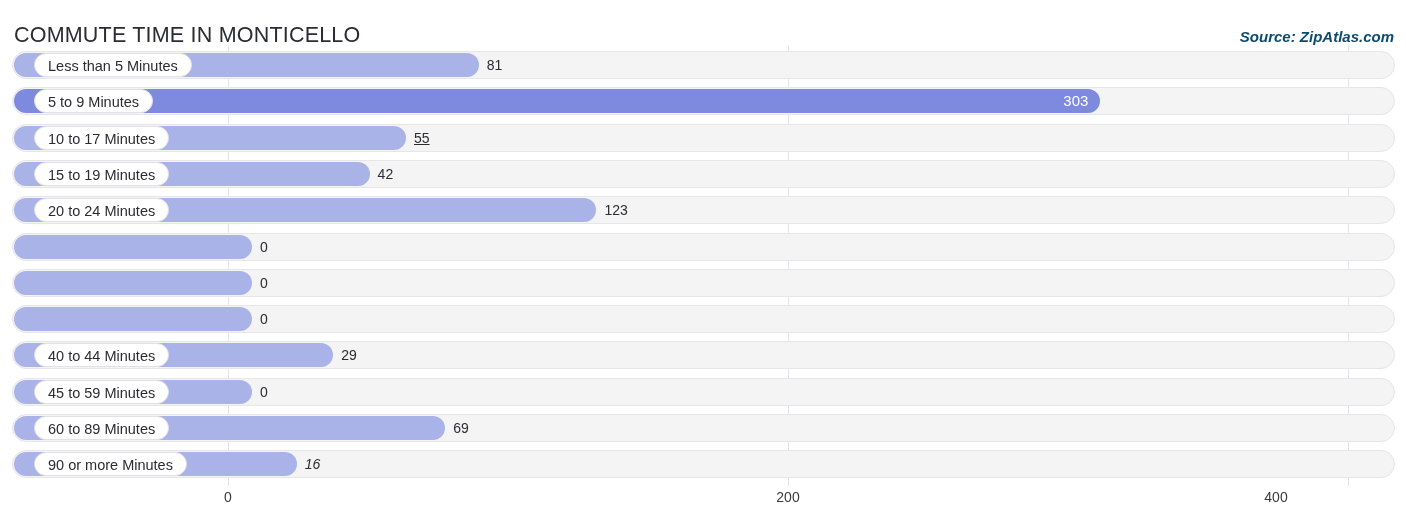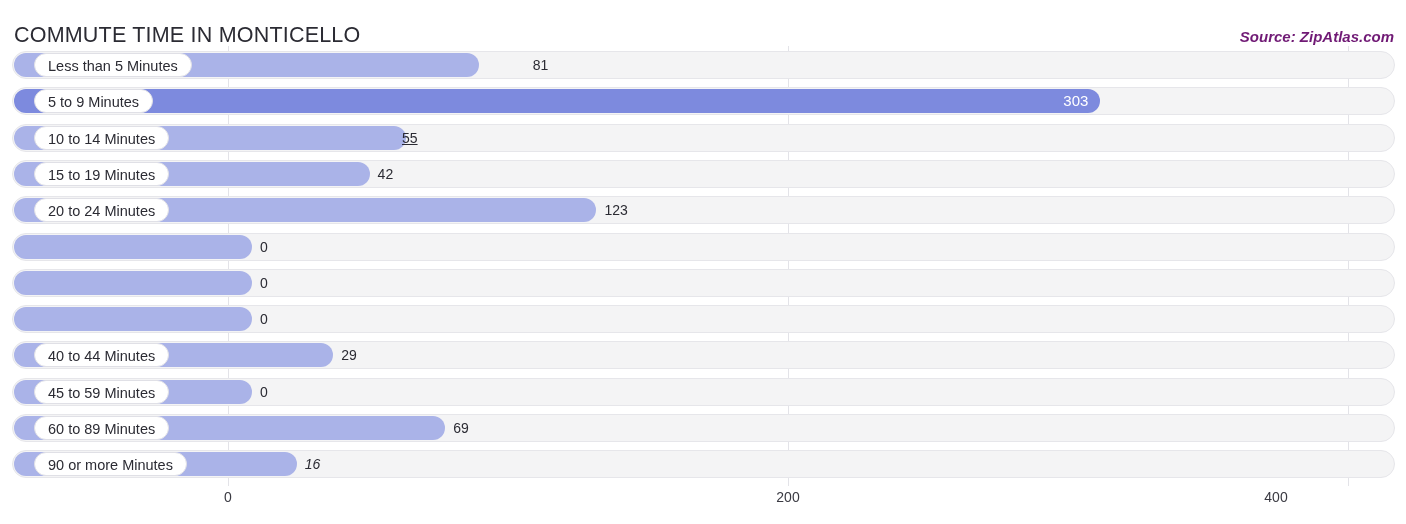--- a/index.html
+++ b/index.html
@@ -39,21 +39,21 @@
     color: #2b2b33;
     white-space: nowrap;
   }
   .chart-source {
     position: absolute;
     right: 12px;
     top: 14px;
     font-size: 15px;
     font-style: italic;
     font-weight: 600;
-    color: #701a75;
+    color: #0c4a6e;
     white-space: nowrap;
   }
 
   
   .plot {
     position: absolute;
     left: 0;
     top: 46px;
     width: 1406px;
     height: 440px;
@@ -169,35 +169,35 @@
   <div class="plot">
     <div id="gridlines">
         <div class="gridline" style="left: 228px;"></div>
         <div class="gridline" style="left: 788px;"></div>
         <div class="gridline" style="left: 1348px;"></div>
       </div>
     <div class="rows" id="rows">
         <div class="row" style="top: 5px;">
           <div class="track"></div>
           <div class="bar" style="width: 464.8px;"></div>
-          <div class="bar-value-out" style="left: 474.8px; margin-left: 46px;">81</div>
+          <div class="bar-value-out" style="left: 474.8px;">81</div>
           <div class="cat-pill">Less than 5 Minutes</div>
         </div>
         <div class="row" style="top: 41.3px;">
           <div class="track"></div>
           <div class="bar hl" style="width: 1086.4px;">
             <div class="bar-value-in">303</div>
           </div>
           <div class="cat-pill">5 to 9 Minutes</div>
         </div>
         <div class="row" style="top: 77.6px;">
           <div class="track"></div>
           <div class="bar" style="width: 392px;"></div>
-          <div class="bar-value-out" style="left: 390px; text-decoration: underline;">55</div>
-          <div class="cat-pill">10 to 14 Minutes</div>
+          <div class="bar-value-out" style="left: 402px; text-decoration: underline;">55</div>
+          <div class="cat-pill">10 to 17 Minutes</div>
         </div>
         <div class="row" style="top: 113.9px;">
           <div class="track"></div>
           <div class="bar" style="width: 355.6px;"></div>
           <div class="bar-value-out" style="left: 365.6px;">42</div>
           <div class="cat-pill">15 to 19 Minutes</div>
         </div>
         <div class="row" style="top: 150.2px;">
           <div class="track"></div>
           <div class="bar" style="width: 582.4px;"></div>

